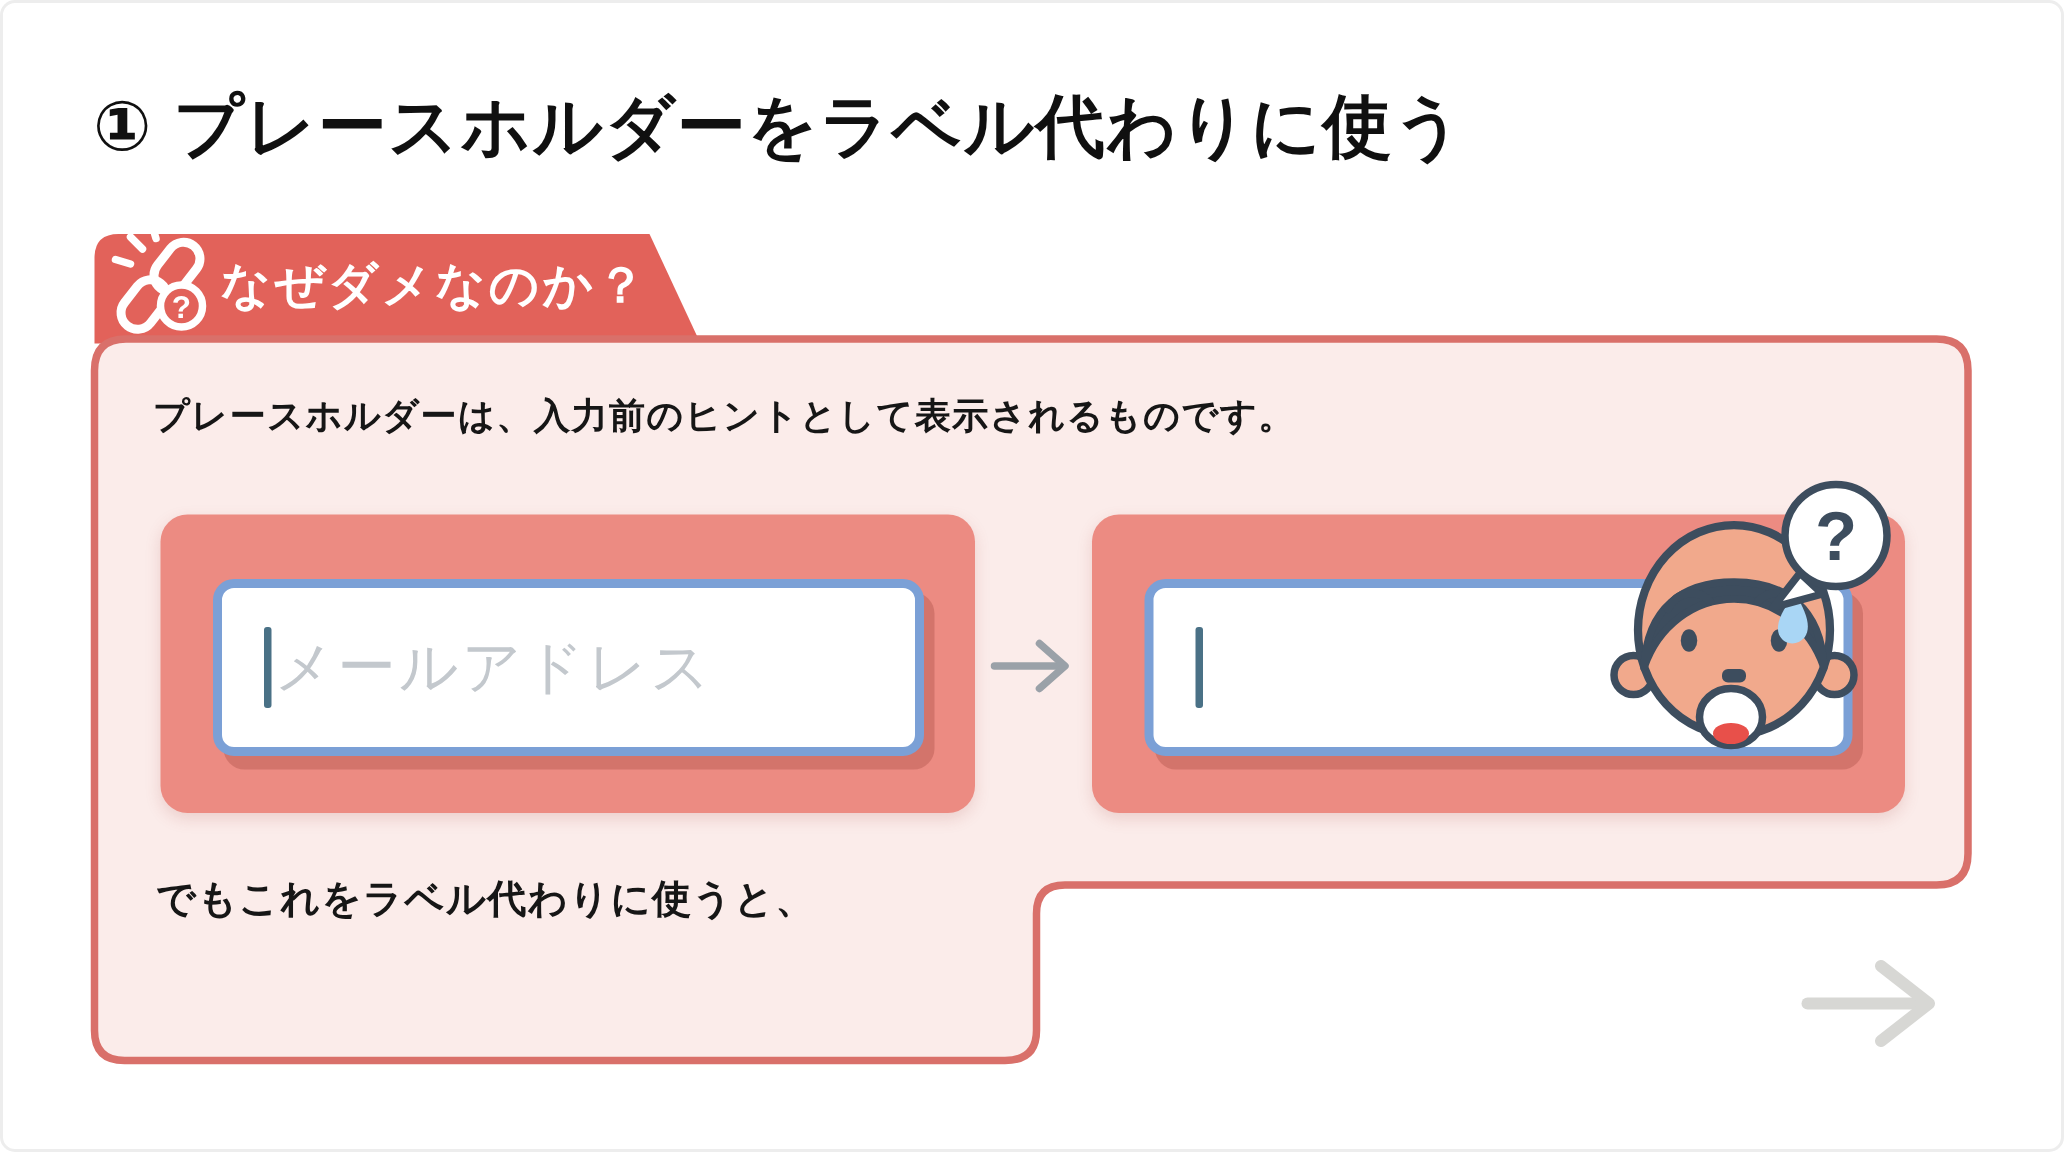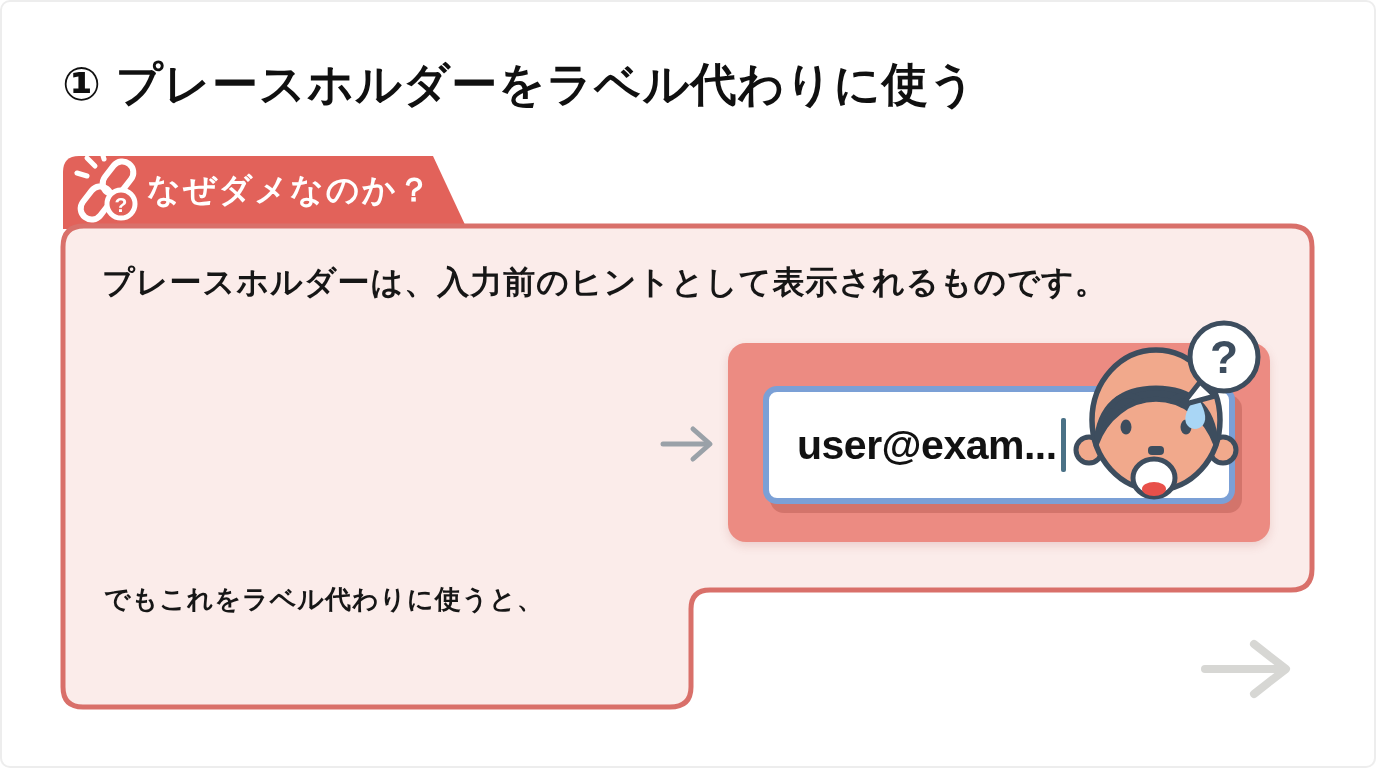--- a/index.html
+++ b/index.html
@@ -16,21 +16,21 @@
     font-size:46px;font-weight:800;color:#101010;letter-spacing:1px;
     white-space:nowrap;z-index:2;
   }
   .tab-label{
     left:147px;top:168px;
     font-size:33px;font-weight:800;color:#ffffff;letter-spacing:2px;
     white-space:nowrap;z-index:2;
   }
   .intro-text{
     left:102px;top:261px;
-    font-size:32px;font-weight:800;color:#161616;letter-spacing:1px;
+    font-size:24px;font-weight:800;color:#161616;letter-spacing:1px;
     white-space:nowrap;z-index:2;
   }
   .outcome-text{
     left:104px;top:576px;width:620px;
     font-size:26px;font-weight:800;color:#161616;line-height:47px;letter-spacing:1px;
     z-index:2;
   }
   .panel{
     background:#EC8B82;border-radius:18px;z-index:1;
     box-shadow:0 4px 10px rgba(170,80,70,.18);
@@ -93,24 +93,29 @@
       <polyline points="1254,644 1286,669 1254,694"></polyline>
     </g>
   </svg>
 
   <div class="abs tab-label">なぜダメなのか？</div>
 
   <div class="abs page-title">① プレースホルダーをラベル代わりに使う</div>
 
   <div class="abs intro-text">プレースホルダーは、入力前のヒントとして表示されるものです。</div>
 
+  <div class="abs panel panel-before">
+    <div class="input-mock input-before">
+      <span class="caret"></span>
+      <span class="placeholder-text">メールアドレス</span>
+    </div>
+  </div>
 
   <div class="abs panel panel-after">
     <div class="input-mock input-after">
-      <span class="typed-text">user@exam...</span>
       <span class="caret"></span>
     </div>
   </div>
 
   <svg class="abs face-layer" width="240" height="210" viewBox="1060 305 240 210">
 
     <g stroke-width="5" fill="#F1A98C" stroke="#3D4D5E">
       <circle cx="1089" cy="450" r="13"></circle>
       <circle cx="1223" cy="450" r="13"></circle>
     </g>

